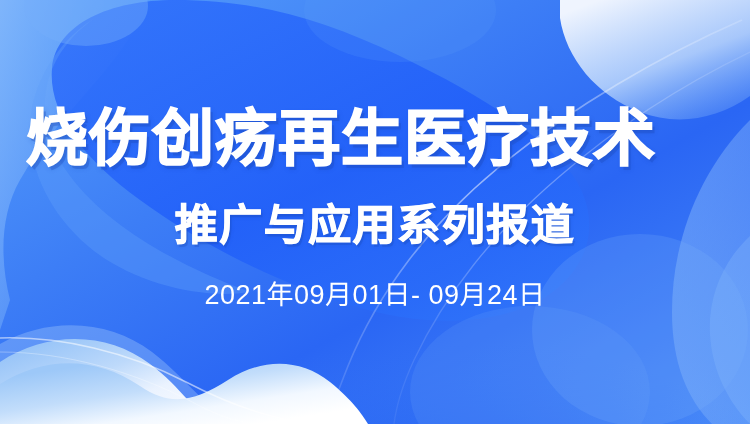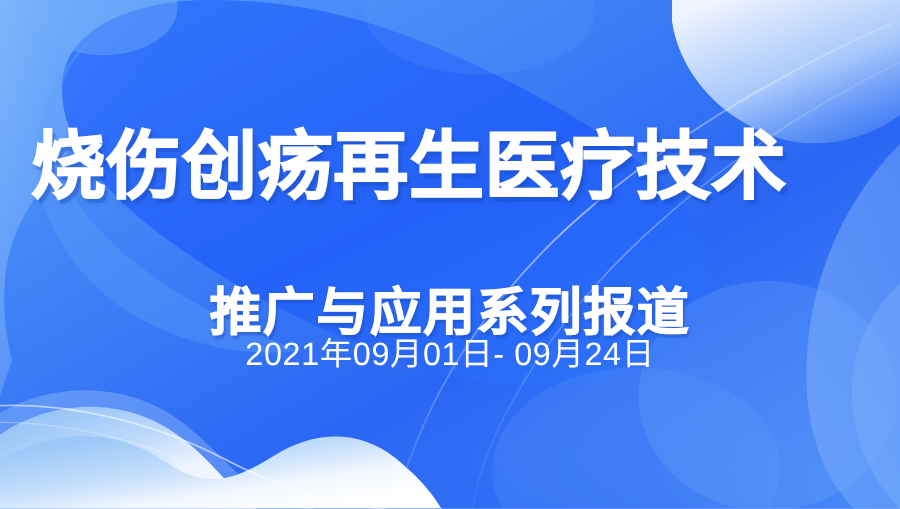--- a/index.html
+++ b/index.html
@@ -56,31 +56,30 @@
       2px 3px 5px rgba(20, 60, 160, 0.25);
     -webkit-text-stroke: 1.5px #ffffff;
   }
 
   .title-sub {
     position: absolute;
     left: 0;
     top: 200px;
     width: 750px;
     text-align: center;
-    font-family: Liberation Sans, sans-serif;
+    font-family: Liberation Mono, monospace;
     font-size: 43px;
     line-height: 58px;
     font-weight: 700;
     color: #ffffff;
     letter-spacing: 1.5px;
     white-space: nowrap;
     text-shadow:
       2px 3px 0 rgba(27, 76, 190, 0.30),
       1px 2px 4px rgba(20, 60, 160, 0.22);
-    margin-top: 32px;
     -webkit-text-stroke: 1px #ffffff;
   }
 
   .title-date {
     position: absolute;
     left: 0;
     top: 278px;
     width: 750px;
     text-align: center;
     font-family: "Liberation Sans", "DejaVu Sans", sans-serif;

